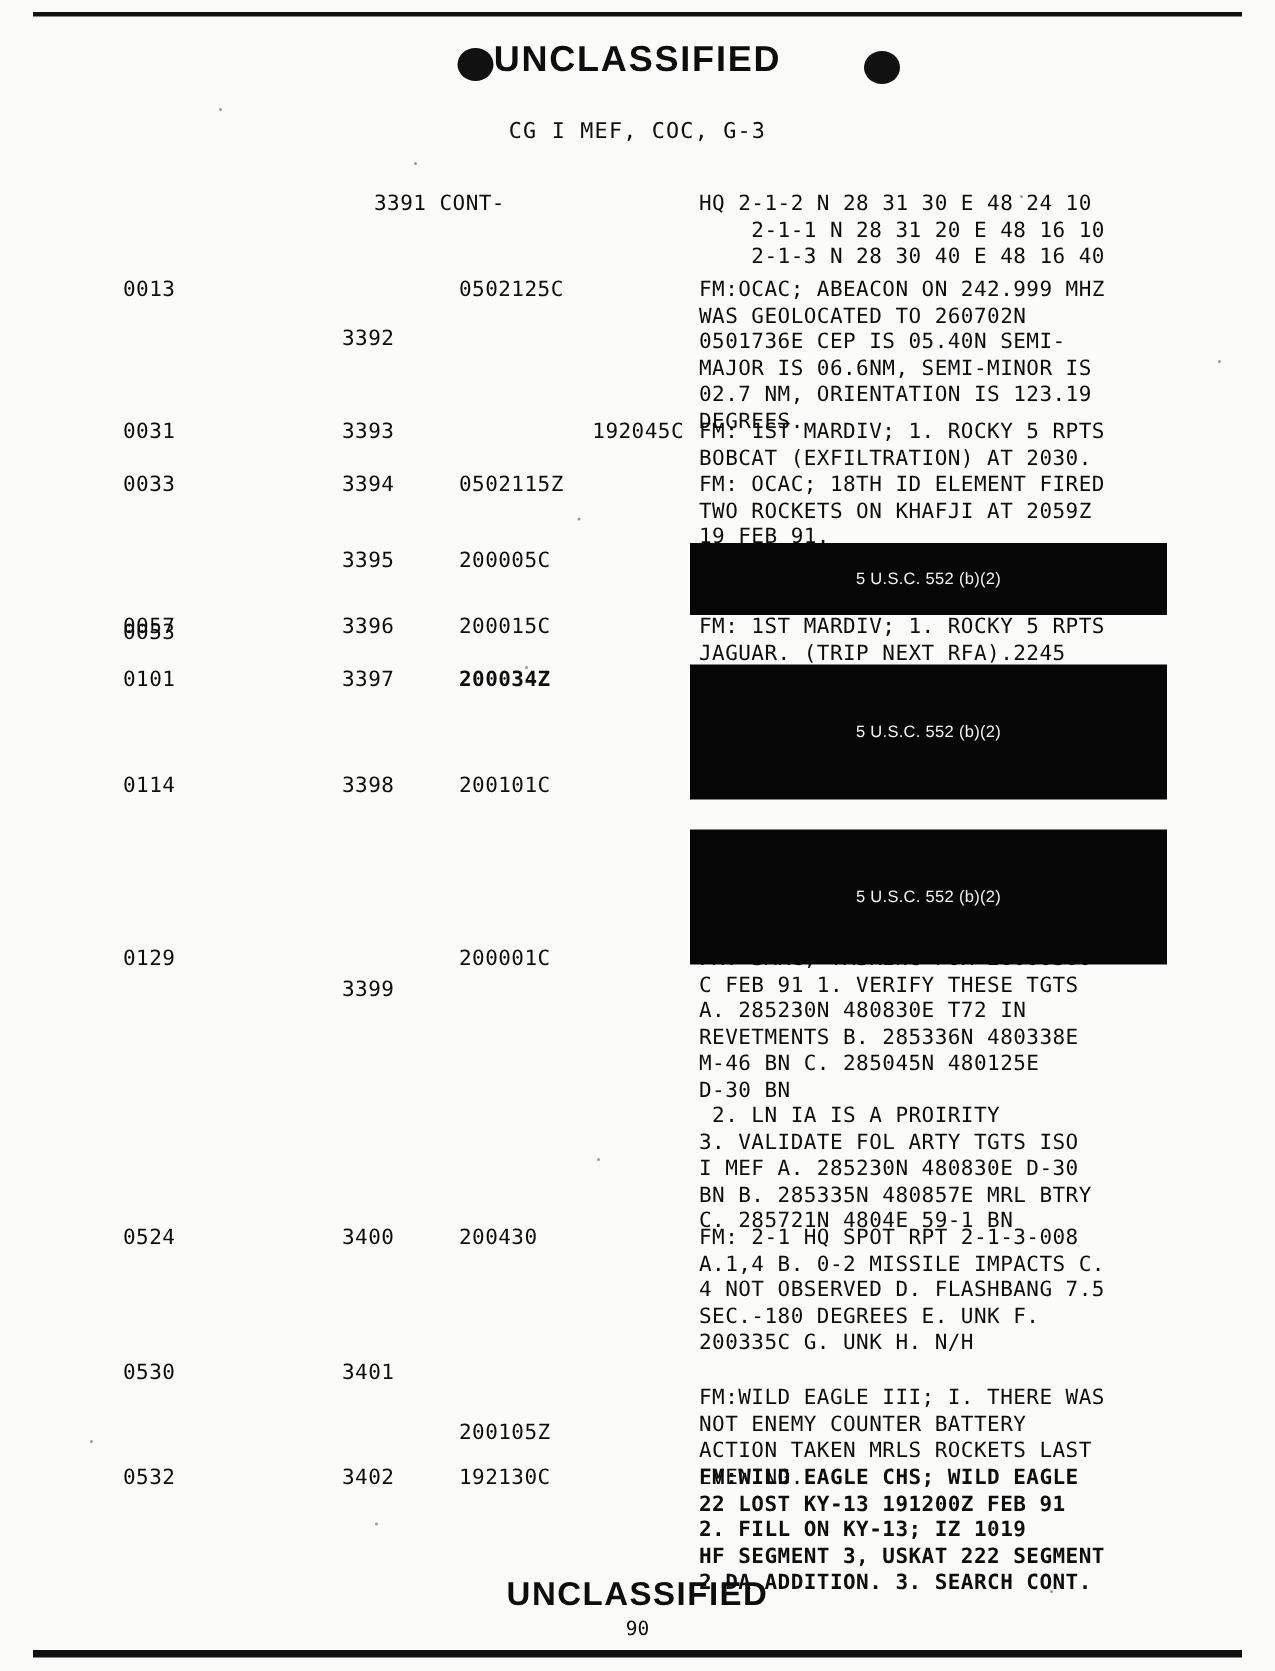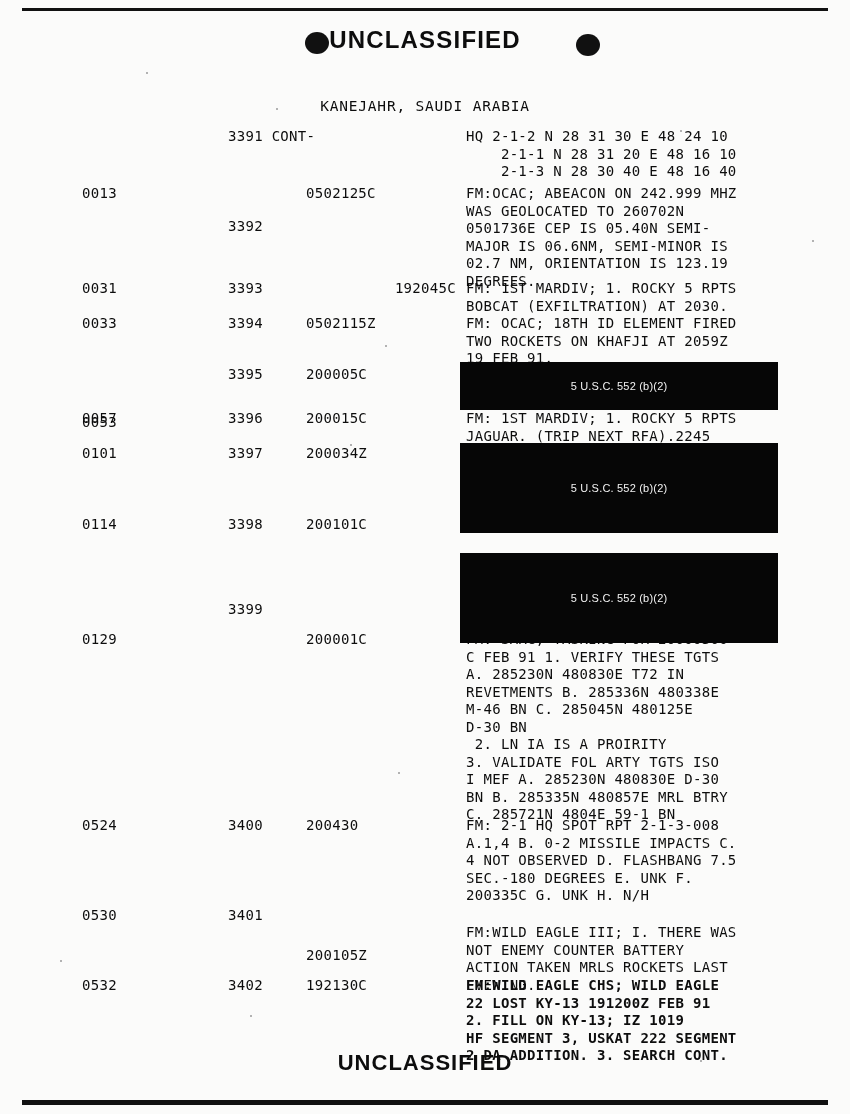--- a/index.html
+++ b/index.html
@@ -134,26 +134,26 @@
 <body>
 
 <div class="page">
 
   <div class="rule-top"></div>
 
   <div class="classification-top">UNCLASSIFIED</div>
   <div class="blob blob-left"></div>
   <div class="blob blob-right"></div>
 
-  <div class="hdr-line hdr-line-2">KANEJAHR, SAUDI ARABIA</div>
+  <div class="hdr-line hdr-line-1">CG I MEF, COC, G-3</div>
 
   <div class="rows" id="rows">
       <div class="row">
         <div class="col-time" style="top: 0px;"></div>
-        <div class="col-serial" style="top: 0px;">3391 CONT-</div>
+        <div class="col-serial" style="top: 0px; text-align: center;">3391 CONT-</div>
         <div class="col-dtg" style="top: 0px;"></div>
         <div class="col-text" style="top: 0px;">HQ 2-1-2 N 28 31 30 E 48 24 10
     2-1-1 N 28 31 20 E 48 16 10
     2-1-3 N 28 30 40 E 48 16 40</div>
       </div>
       <div class="row">
         <div class="col-time" style="top: 57px;">0013</div>
         <div class="col-serial" style="top: 44px; margin-top: 46px;">3392</div>
         <div class="col-dtg" style="top: 57px;">0502125C</div>
         <div class="col-text" style="top: 57px;">FM:OCAC; ABEACON ON 242.999 MHZ
@@ -186,30 +186,30 @@
       <div class="row">
         <div class="col-time" style="top: 282px;">0057</div>
         <div class="col-serial" style="top: 282px;">3396</div>
         <div class="col-dtg" style="top: 282px;">200015C</div>
         <div class="col-text" style="top: 282px;">FM: 1ST MARDIV; 1. ROCKY 5 RPTS
 JAGUAR. (TRIP NEXT RFA).2245</div>
       </div>
       <div class="row">
         <div class="col-time" style="top: 317px;">0101</div>
         <div class="col-serial" style="top: 317px;">3397</div>
-        <div class="col-dtg" style="top: 317px;">200034Z</div>
+        <div class="col-dtg" style="top: 317px; font-weight: bold;">200034Z</div>
       </div>
       <div class="row">
         <div class="col-time" style="top: 388px;">0114</div>
         <div class="col-serial" style="top: 388px;">3398</div>
         <div class="col-dtg" style="top: 388px;">200101C</div>
       </div>
       <div class="row">
         <div class="col-time" style="top: 503px;">0129</div>
-        <div class="col-serial" style="top: 473px;">3399</div>
+        <div class="col-serial" style="top: 524px;">3399</div>
         <div class="col-dtg" style="top: 503px;">200001C</div>
         <div class="col-text" style="top: 503px;">FM: SARC; TASKING FOR 20000300
 C FEB 91 1. VERIFY THESE TGTS
 A. 285230N 480830E T72 IN
 REVETMENTS B. 285336N 480338E
 M-46 BN C. 285045N 480125E
 D-30 BN
  2. LN IA IS A PROIRITY
 3. VALIDATE FOL ARTY TGTS ISO
 I MEF A. 285230N 480830E D-30
@@ -244,20 +244,21 @@
 2. FILL ON KY-13; IZ 1019
 HF SEGMENT 3, USKAT 222 SEGMENT
 2 DA ADDITION. 3. SEARCH CONT.</div>
       </div>
       <div class="redaction" style="top: 234px; height: 48px; width: 318px;">5 U.S.C. 552 (b)(2)</div>
       <div class="redaction" style="top: 315px; height: 90px; width: 318px;">5 U.S.C. 552 (b)(2)</div>
       <div class="redaction" style="top: 425px; height: 90px; width: 318px;">5 U.S.C. 552 (b)(2)</div>
     </div>
 
   <div class="classification-bottom">UNCLASSIFIED</div>
+  <div class="page-number">90</div>
 
   <div class="rule-bottom"></div>
 
   <div class="speck" style="left:146px;  top:72px;"></div>
   <div class="speck" style="left:276px;  top:108px;"></div>
   <div class="speck" style="left:385px;  top:345px;"></div>
   <div class="speck" style="left:350px;  top:444px;"></div>
   <div class="speck" style="left:398px;  top:772px;"></div>
   <div class="speck" style="left:680px;  top:130px;"></div>
   <div class="speck" style="left:812px;  top:240px;"></div>

